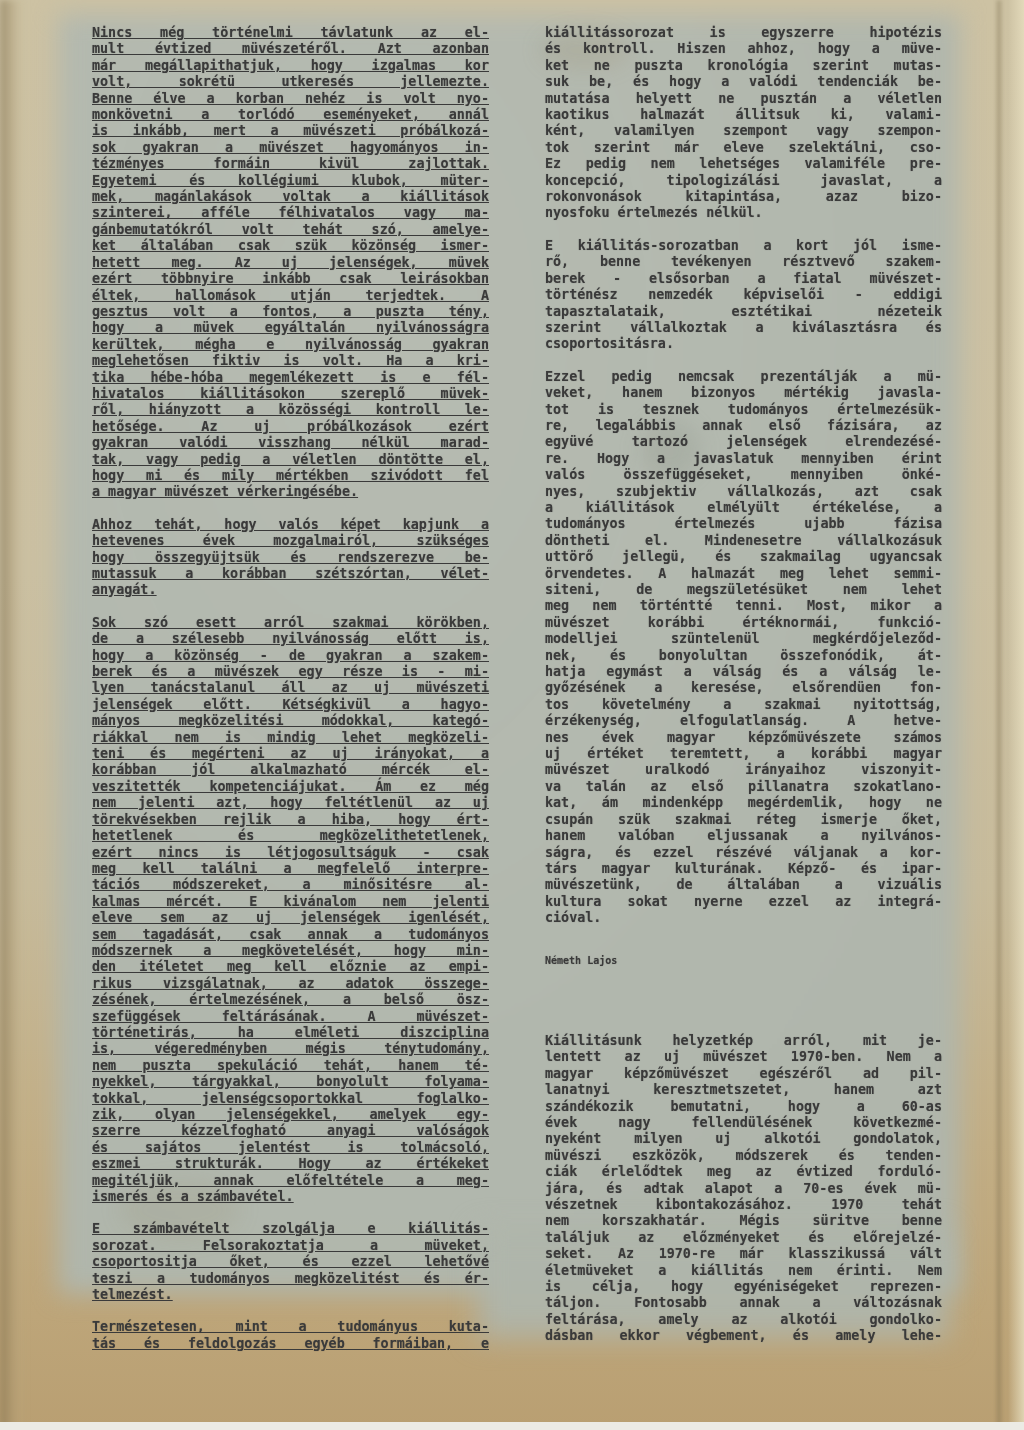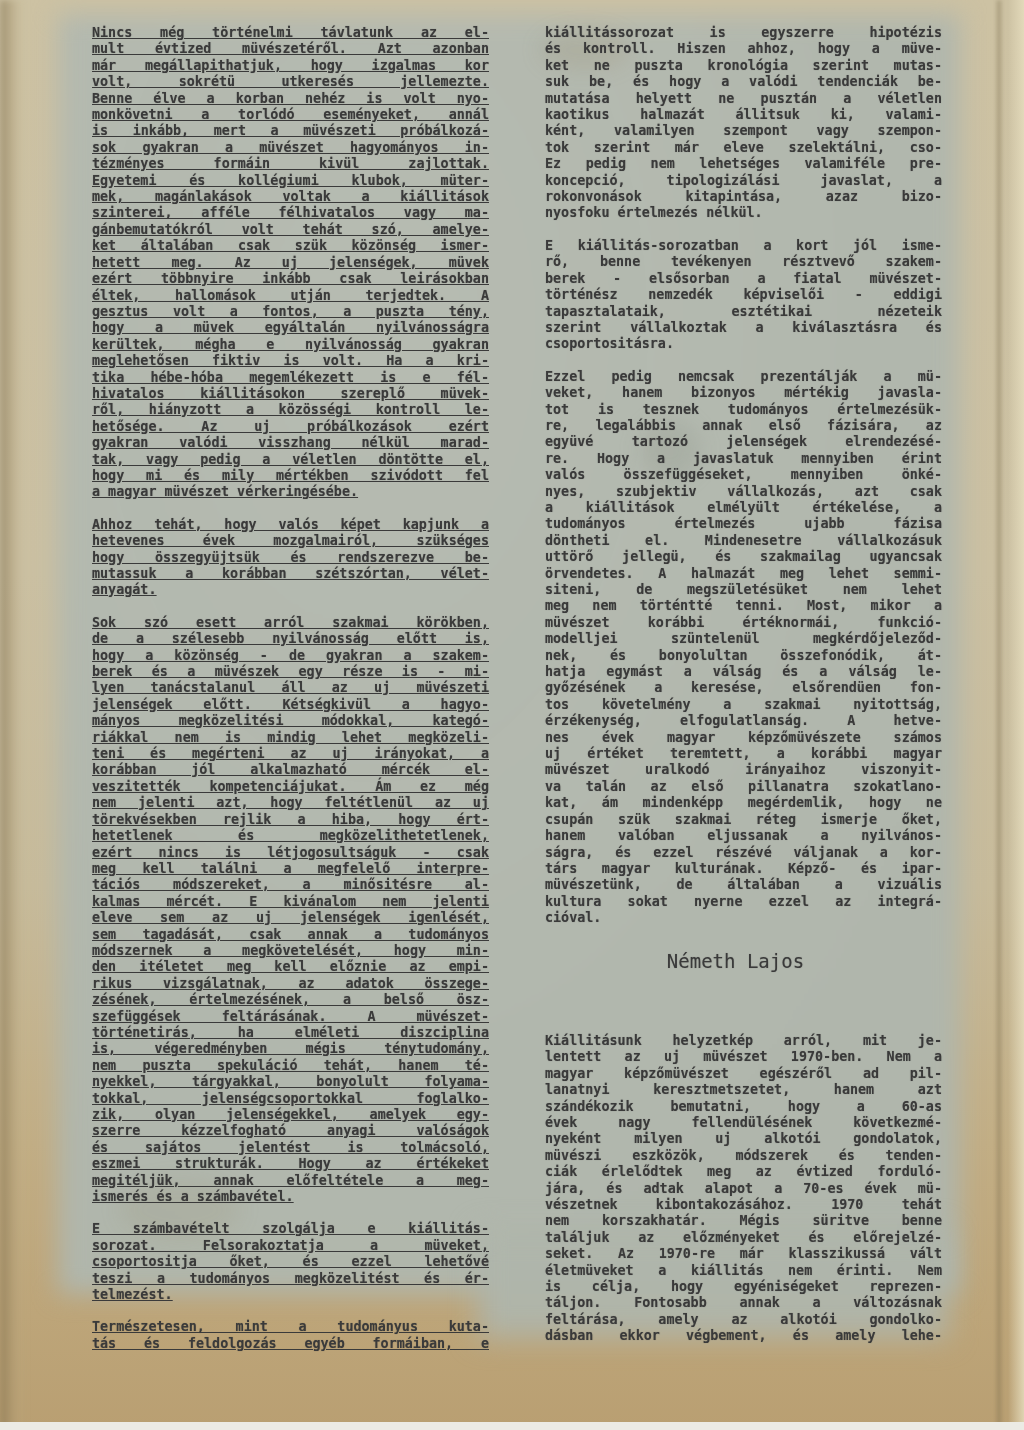--- a/index.html
+++ b/index.html
@@ -57,26 +57,26 @@
     line-height:16.4px;
     text-shadow:0 0 1px rgba(58,58,58,.45);
     white-space:normal;
   }
   .col-left{left:92px;text-decoration:underline;}
   .col-right{left:545px;}
   .para{margin:0 0 16px 0;}
   .line{text-align:justify;text-align-last:justify;}
   .line.end{text-align-last:left;}
   .signature{
-    text-align:center;
+    text-align:left;
     padding-right:16px;
     margin:26px 0 64px 0;
     color:#3a3a3a;
-    font-size:19px;
-    font-weight:normal;
+    font-size:10px;
+    font-weight:bold;
     line-height:16.4px;
     text-shadow:0 0 1px rgba(58,58,58,.45);
   }
 </style>
 </head>
 <body>
 
 <div class="page">
   <div class="wash-main"></div>
   <div class="wash-bottom-right"></div>

